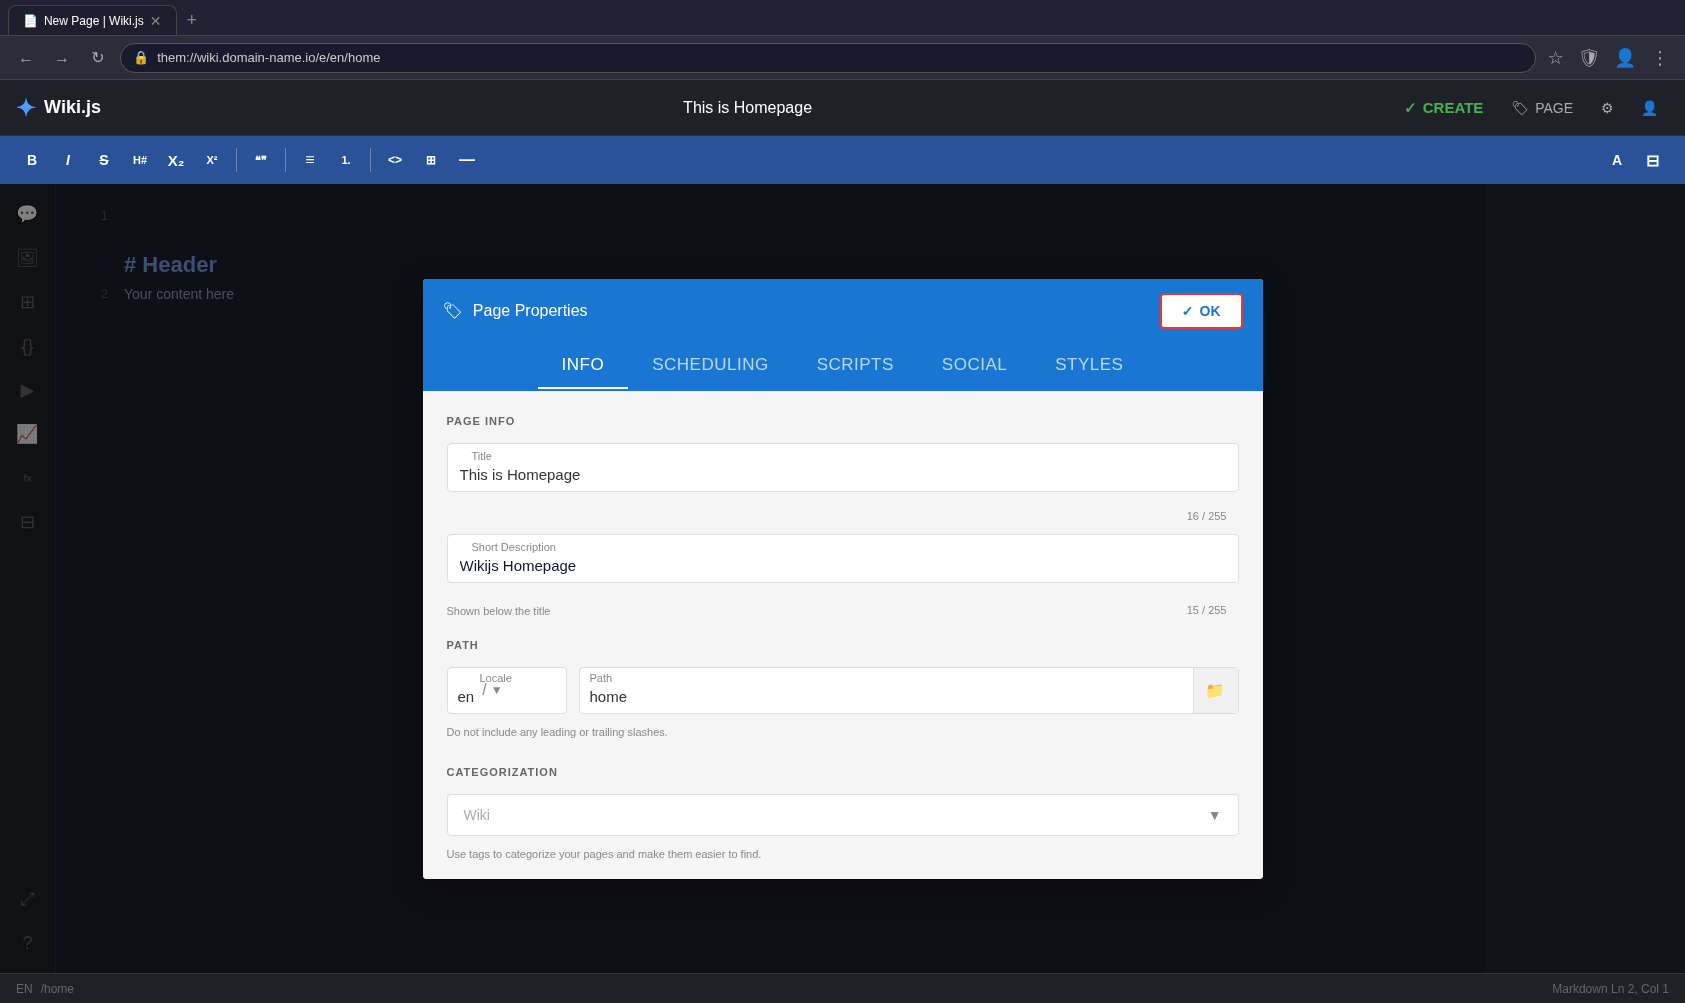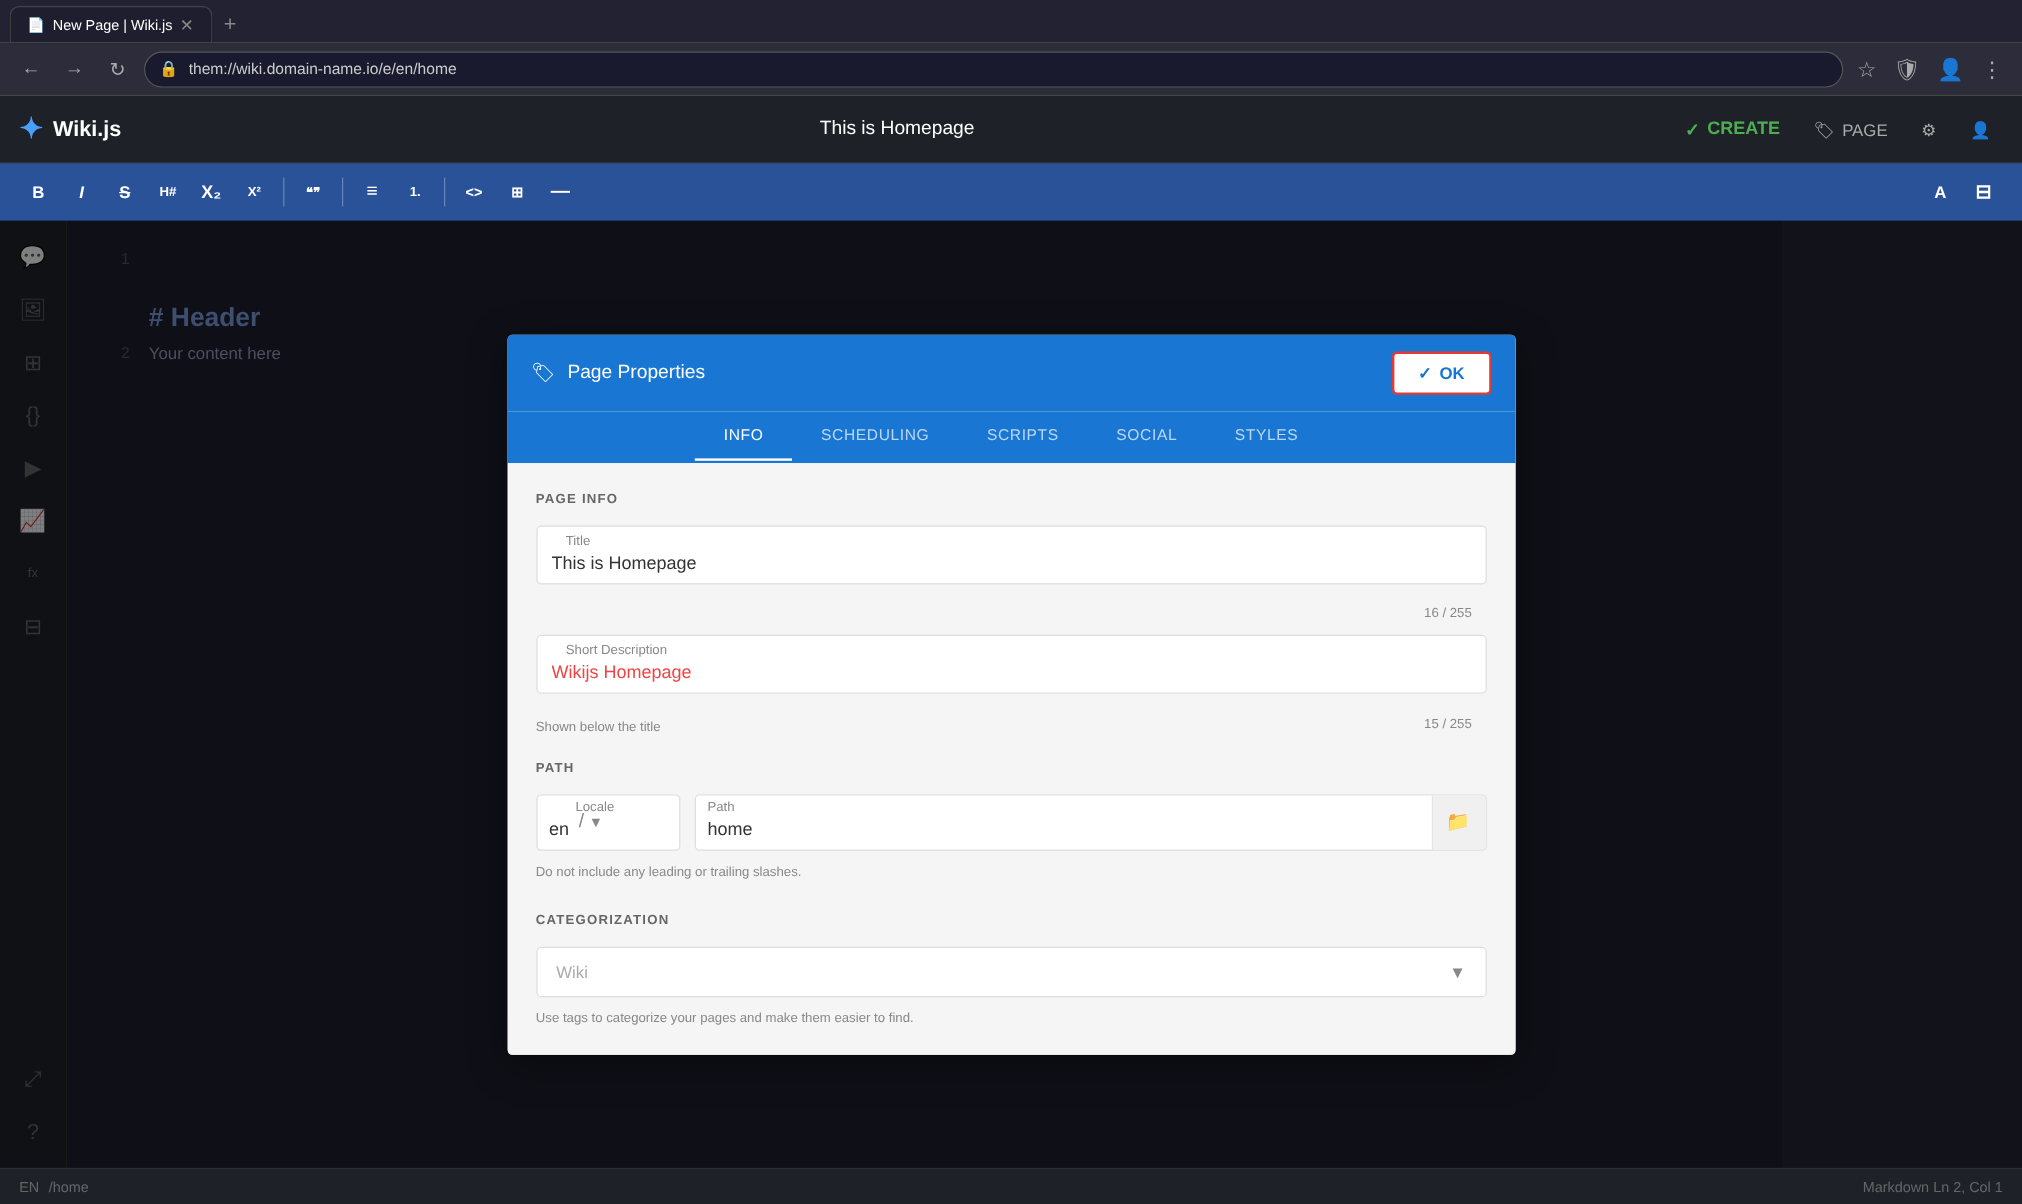--- a/index.html
+++ b/index.html
@@ -203,21 +203,21 @@
       background: #1976d2;
       display: flex;
       justify-content: center;
       gap: 0;
       border-bottom: 2px solid transparent;
     }
     .dialog-tab {
       color: rgba(255,255,255,0.7);
       padding: 12px 24px;
       cursor: pointer;
-      font-size: 13px;
+      font-size: 17px;
       font-weight: 500;
       letter-spacing: 0.5px;
       border-bottom: 2px solid transparent;
       transition: all 0.2s;
     }
     .dialog-tab.active {
       color: #fff;
       border-bottom: 2px solid #fff;
     }
 
@@ -486,23 +486,23 @@
         <div class="section-label">PAGE INFO</div>
 
         <div class="field-group">
           <span class="field-label">Title</span>
           <input class="field-input" value="This is Homepage" style="font-size: 15px; color: rgb(51, 51, 51); border: none; padding: 22px 12px 8px; width: 100%; outline: none;">
         </div>
         <div class="field-counter">16 / 255</div>
 
         <div class="field-group" style="margin-top:8px;">
           <span class="field-label">Short Description</span>
-          <input class="field-input" value="Wikijs Homepage" style="font-size: 15px; color: #ef4444; border: none; padding: 22px 12px 8px; width: 100%; outline: none;">
+          <input class="field-input" value="Wikijs Homepage" style="font-size: 15px; color: #0f172a; border: none; padding: 22px 12px 8px; width: 100%; outline: none;">
         </div>
-        <div style="display:flex;justify-content:space-between;padding:2px 0;">
+        <div style="display:flex;justify-content:space-between;padding:2px 0;align-items:center;">
           <span class="field-hint">Shown below the title</span>
           <span class="field-counter">15 / 255</span>
         </div>
 
         <div class="section-label" style="margin-top:16px;">PATH</div>
         <div class="path-row">
 
           <div class="locale-group">
             <span class="locale-label">Locale</span>
             <span class="locale-value">en</span>

